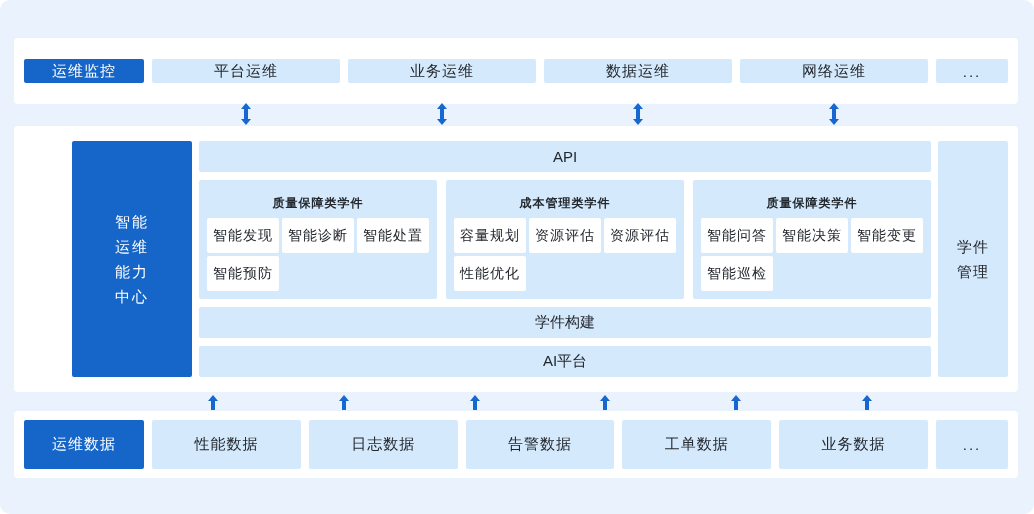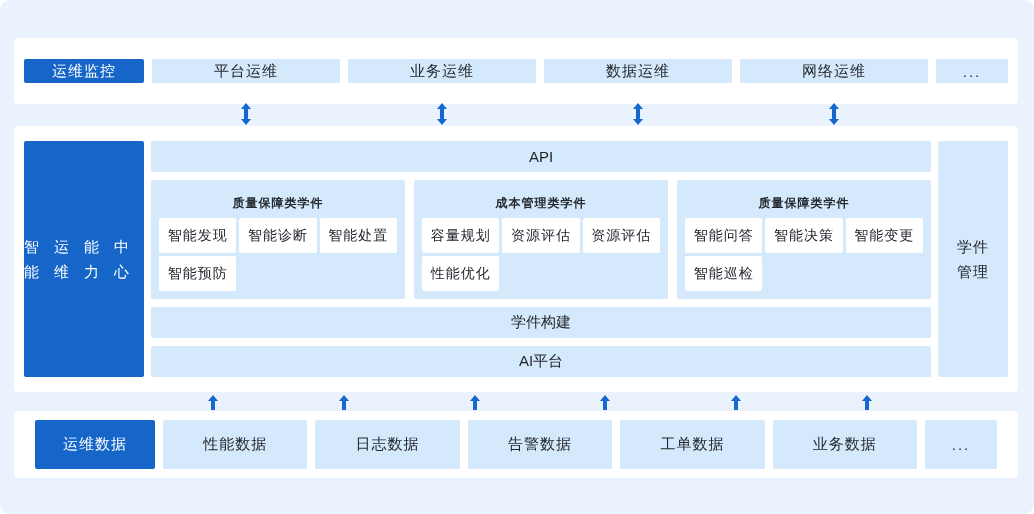--- a/index.html
+++ b/index.html
@@ -7,21 +7,21 @@
     position:relative; width:1034px; height:514px;
     background:#e9f2fd; border-radius:10px; overflow:hidden;
     font-family:"Liberation Sans", sans-serif; color:#23272e;
   }
   .panel {
     position:absolute; left:14px; width:1004px; background:#ffffff;
     border-radius:4px; box-sizing:border-box; display:flex; gap:8px;
   }
   .panel-top    { top:38px;  height:66px; padding:21px 10px; }
   .panel-middle { top:126px; height:266px; padding:15px 10px; gap:7px; }
-  .panel-bottom { top:411px; height:67px; padding:9px 21px; }
+  .panel-bottom { top:411px; height:67px; padding:9px 10px; }
 
   .btn-dark {
     flex:0 0 120px; background:#1566c8; color:#ffffff; border-radius:2px;
     display:flex; align-items:center; justify-content:center; font-size:15px;
     letter-spacing:1px;
   }
   .box-light {
     flex:1 1 0; background:#d4e9fb; border-radius:2px;
     display:flex; align-items:center; justify-content:center;
     font-size:15px; letter-spacing:1px;
@@ -36,22 +36,22 @@
   .arrow-row-top    { top:103px; height:22px; }
   .arrow-row-bottom { top:395px; height:15px; }
   .arrow-spacer-left  { flex:0 0 120px; }
   .arrow-spacer-right { flex:0 0 72px; }
   .arrow-cell { flex:1 1 0; display:flex; align-items:center; justify-content:center; }
   .arrow-cell svg { display:block; }
 
   
   .center-left {
     flex:0 0 120px; background:#1566c8; color:#ffffff; border-radius:2px;
-    display:flex; flex-direction:row; align-items:center; justify-content:center;
-    font-size:15px; line-height:25px; letter-spacing:2px;
+    display:flex; flex-direction:column; align-items:center; justify-content:center;
+    font-size:15px; line-height:25px; letter-spacing:2px;margin-left:48px;
   }
   .center-main { flex:1 1 0; display:flex; flex-direction:column; gap:8px; }
   .bar {
     height:31px; flex:0 0 31px; background:#d4e9fb; border-radius:2px;
     display:flex; align-items:center; justify-content:center; font-size:15px;
   }
   .groups { flex:1 1 0; display:flex; gap:9px; }
   .group {
     flex:1 1 0; background:#d4e9fb; border-radius:2px; padding:8px;
     display:flex; flex-direction:column; box-sizing:border-box;

